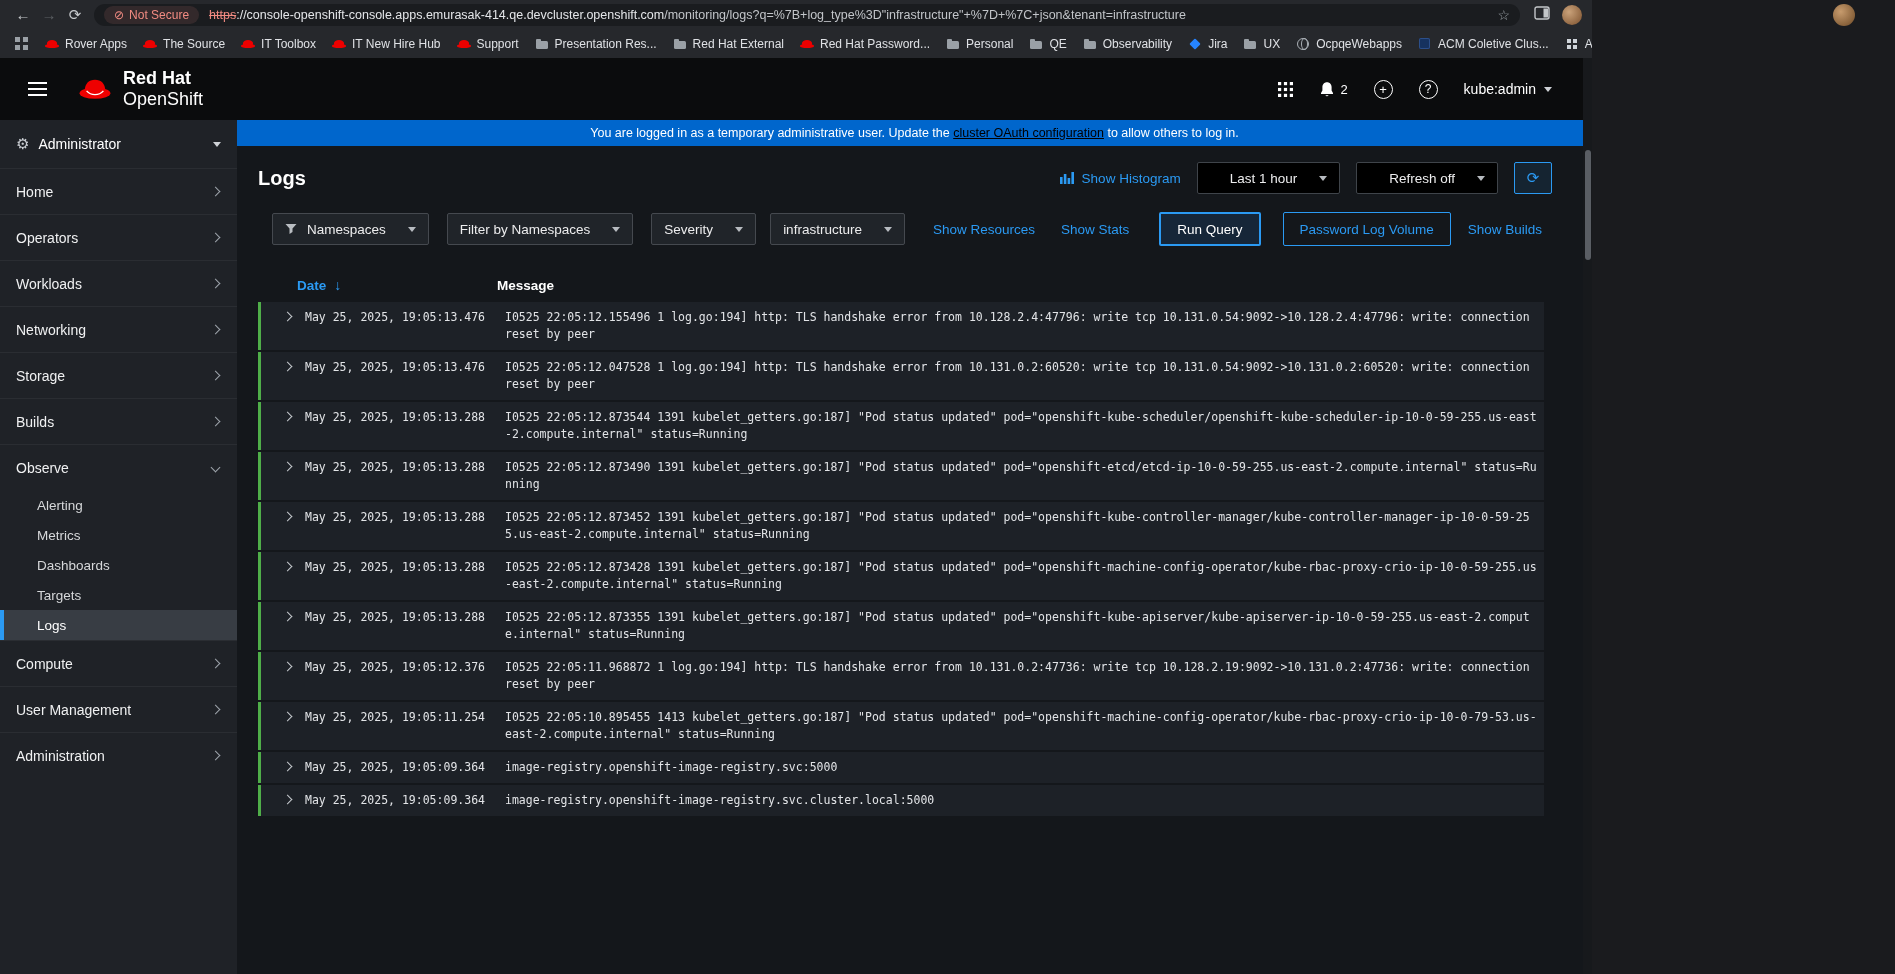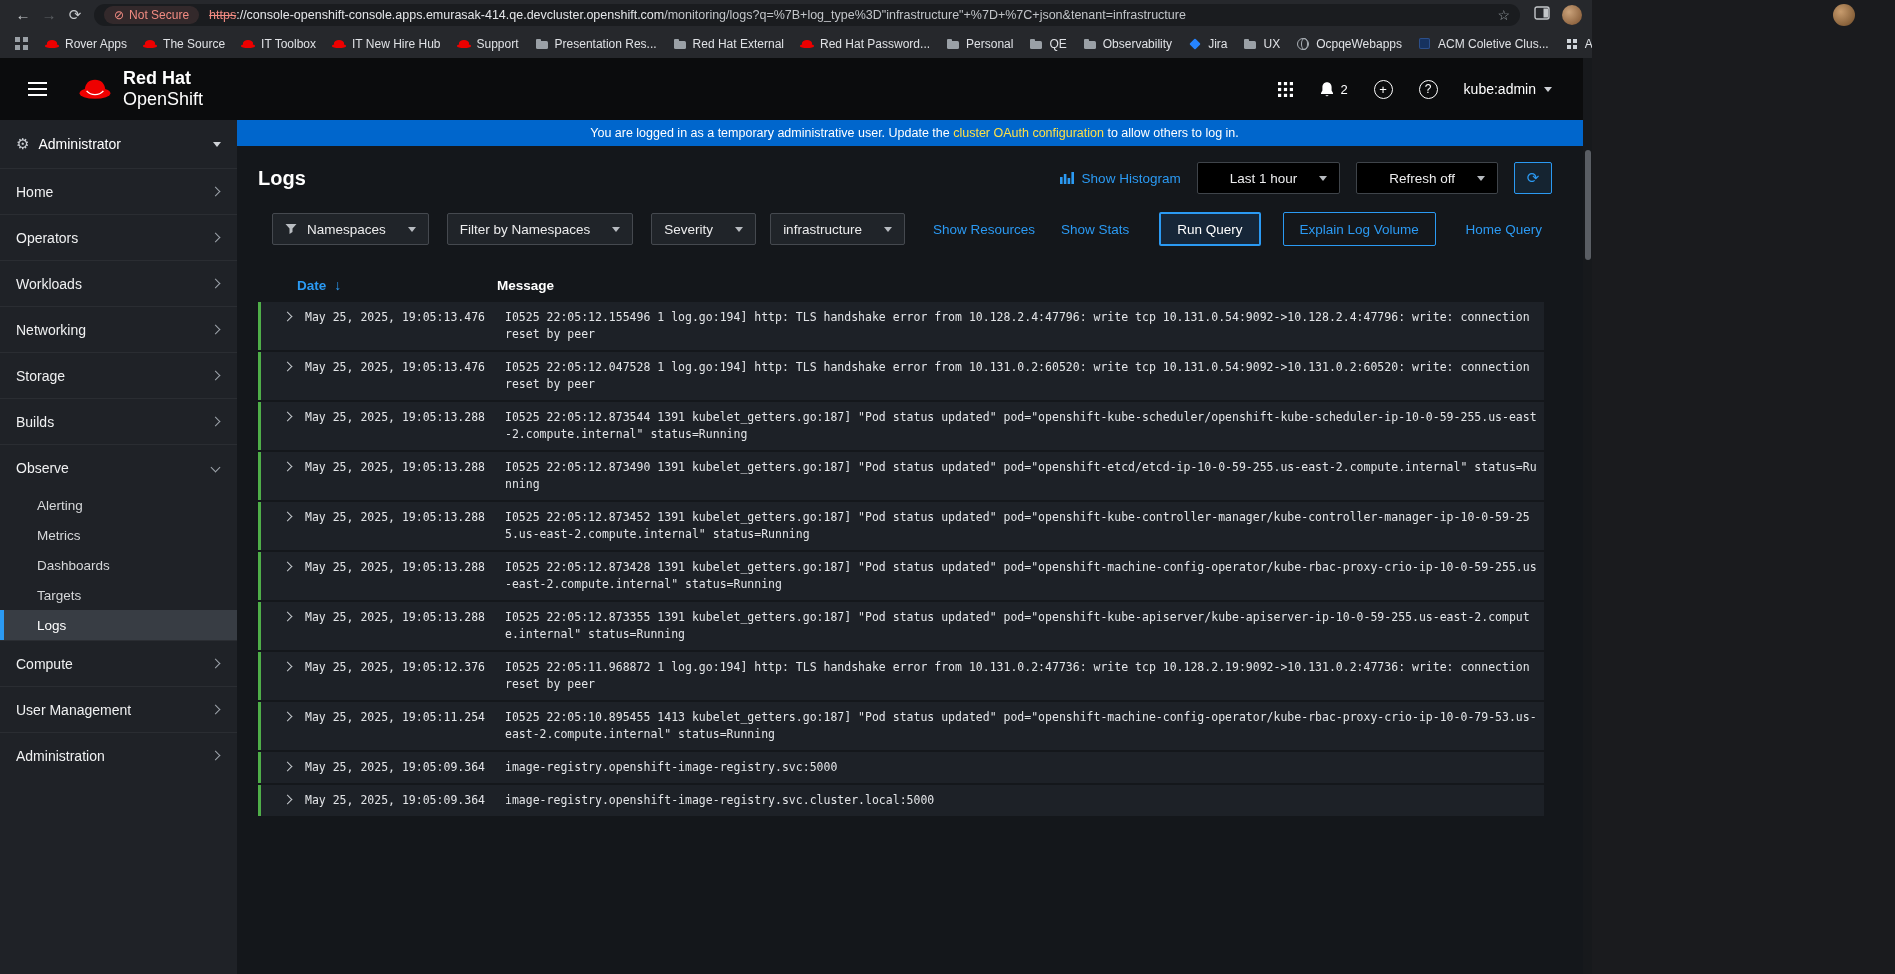--- a/index.html
+++ b/index.html
@@ -82,21 +82,21 @@
   .nav-item { display:flex; align-items:center; color:#f0f1f2; cursor:pointer; }
   .nav-item.top { height:46px; padding:0 18px 0 16px; font-size:14px; border-top:1px solid rgba(255,255,255,0.05); }
   .nav-item.top .chev { margin-left:auto; }
   .nav-item.sub { height:30px; padding-left:37px; font-size:13.5px; color:#d6d8da; }
   .nav-item.sub.active { background:#383d44; color:#fff; border-left:4px solid #2b9af3; padding-left:33px; }
 
   .main { flex:1; display:flex; flex-direction:column; background:#14171b; min-width:0; }
 
   .banner { height:26px; background:#0066cc; color:#fff; font-size:12.5px; display:flex; align-items:center;
             justify-content:center; white-space:pre; }
-  .banner a { color:#fde047; cursor:pointer; }
+  .banner a { color:#000000; text-decoration:underline; cursor:pointer; }
 
   .page-head { display:flex; align-items:center; padding:16px 40px 6px 21px; }
   .page-title { color:#fff; font-size:20px; font-weight:600; }
   .head-right { margin-left:auto; display:flex; align-items:center; gap:16px; }
   .link { color:#2b9af3; font-size:13.5px; cursor:pointer; white-space:nowrap; }
   .histo-link { display:flex; align-items:center; gap:8px; }
   .dd { height:32px; background:#202429; border:1px solid #45494f; border-radius:2px; color:#ededee; font-size:13.5px;
         display:flex; align-items:center; padding:0 12px; gap:22px; cursor:pointer; white-space:nowrap; }
   .dd.dark { background:#000000; border-color:#3f444a;padding-left:32px; }
   .dd .caret { border-top-color:#b7bbc0; }
@@ -384,22 +384,22 @@
             <span>Severity</span>
             <span class="caret"></span>
           </div>
           <div class="dd ml14">
             <span>infrastructure</span>
             <span class="caret"></span>
           </div>
           <span class="link ml28">Show Resources</span>
           <span class="link ml26">Show Stats</span>
           <span class="btn btn-run ml30">Run Query</span>
-          <span class="btn btn-explain ml22">Explain Log Volume</span>
-          <span class="link show-query">Home Query</span>
+          <span class="btn btn-explain ml22">Password Log Volume</span>
+          <span class="link show-query">Show Builds</span>
         </div>
 
         <div class="log-table">
           <div class="thead">
             <span class="th-date">
               <span>Date</span>
               <span class="sort-ic g-down"></span>
             </span>
             <span class="th-msg">Message</span>
           </div>

